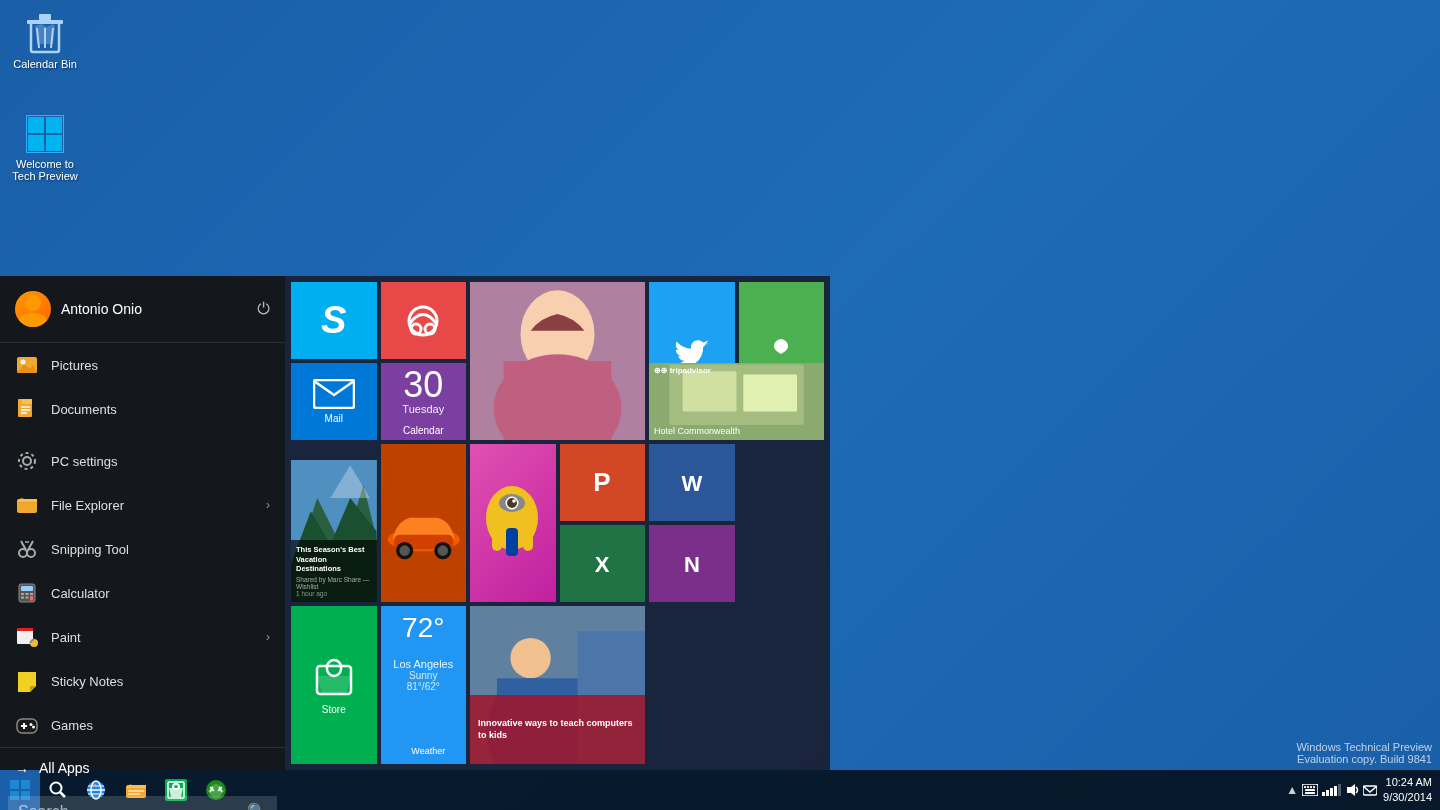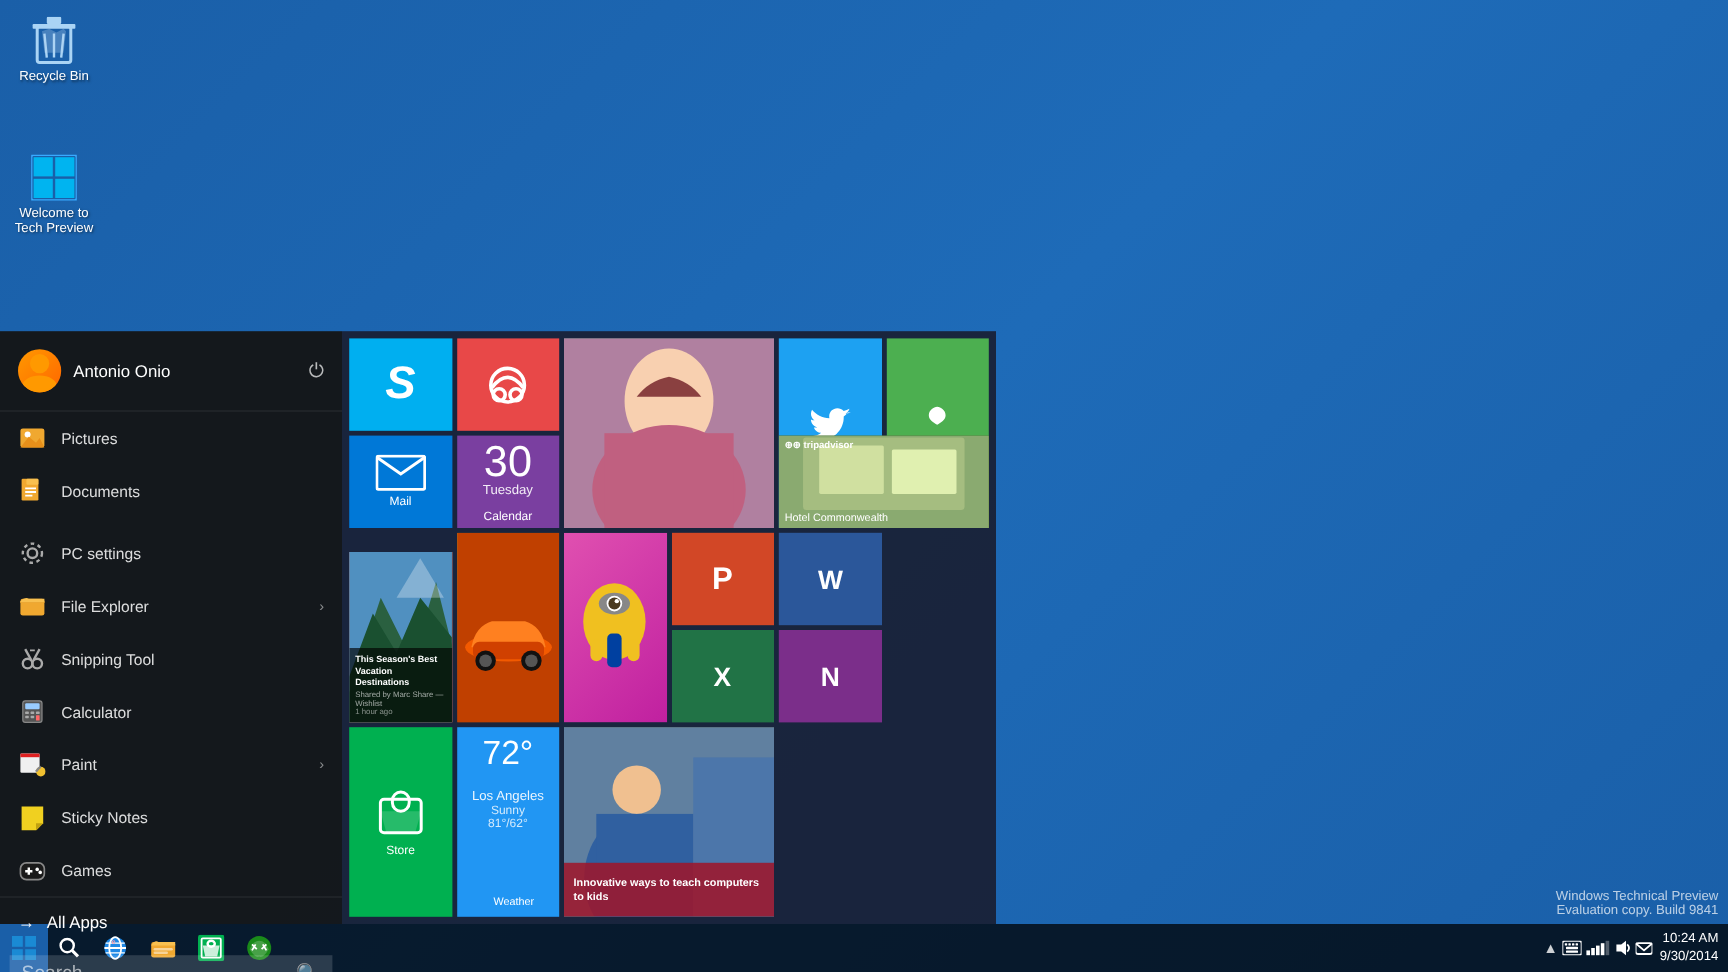--- a/index.html
+++ b/index.html
@@ -45,21 +45,21 @@
     }
 
     
     .recycle-icon {
       top: 10px;
       left: 5px;
     }
 
     
     .welcome-icon {
-      top: 124px;
+      top: 110px;
       left: 5px;
       align-items: center;
     }
 
     
     #taskbar {
       position: absolute;
       bottom: 0;
       left: 0;
       width: 100%;
@@ -298,21 +298,21 @@
         <rect x="4" y="8" width="28" height="30" rx="2" fill="none" stroke="#aad4f5" stroke-width="2.5"></rect>
         <rect x="0" y="6" width="36" height="4" rx="1" fill="#aad4f5"></rect>
         <rect x="12" y="0" width="12" height="6" rx="1" fill="#aad4f5"></rect>
         <line x1="10" y1="14" x2="12" y2="34" stroke="#aad4f5" stroke-width="2"></line>
         <line x1="18" y1="14" x2="18" y2="34" stroke="#aad4f5" stroke-width="2"></line>
         <line x1="26" y1="14" x2="24" y2="34" stroke="#aad4f5" stroke-width="2"></line>
 
         <path d="M8 12 L14 10 L20 13 L26 10 L28 12 L26 30 L10 30 Z" fill="rgba(180,210,240,0.3)" stroke="none"></path>
       </svg>
     </div>
-    <span class="icon-label">Recycle Bin</span>
+    <span class="icon-label">Calendar Bin</span>
   </div>
 
   <div class="desktop-icon welcome-icon">
     <div class="icon-img">
       <svg width="38" height="38" viewBox="0 0 38 38">
         <rect x="0" y="0" width="38" height="38" fill="#1a5fa8" rx="2"></rect>
         <rect x="2" y="2" width="16" height="16" fill="#00b4f0"></rect>
         <rect x="20" y="2" width="16" height="16" fill="#00b4f0"></rect>
         <rect x="2" y="20" width="16" height="16" fill="#00b4f0"></rect>
         <rect x="20" y="20" width="16" height="16" fill="#00b4f0"></rect>
@@ -630,21 +630,21 @@
         </div>
         <div style="grid-area: 5 / 3 / 7 / 5; background: rgb(85, 85, 85); position: relative; overflow: hidden; cursor: pointer;">
           <div style="width:100%;height:100%;background:linear-gradient(160deg,#7090a0,#304050);position:relative;overflow:hidden;">
             <svg width="100%" height="100%" viewBox="0 0 260 260" preserveAspectRatio="xMidYMid slice" style="position:absolute;">
               <rect width="260" height="260" fill="#6080a0"></rect>
               <circle cx="90" cy="90" r="30" fill="#f0c090"></circle>
               <ellipse cx="90" cy="200" rx="65" ry="80" fill="#3060a0"></ellipse>
               <rect x="40" y="120" width="120" height="140" fill="#3060a0"></rect>
               <rect x="160" y="50" width="110" height="220" fill="#4070b0" opacity="0.6"></rect>
             </svg>
-            <div style="position:absolute;bottom:0;left:0;right:0;background:rgba(160,20,40,0.85);padding:10px 8px;">
+            <div style="position:absolute;bottom:0;left:0;right:0;background:rgba(160,20,40,0.85);padding:22px 8px;">
               <div style="color:white;font-size:9px;font-weight:bold;line-height:1.4;">Innovative ways to teach computers to kids</div>
             </div>
           </div>
         </div>
       </div>
   </div>
 
   <div class="build-info">
     <div style="color:rgba(255,255,255,0.7);font-size:11px;">Windows Technical Preview</div>
     <div style="color:rgba(255,255,255,0.7);font-size:11px;">Evaluation copy. Build 9841</div>

